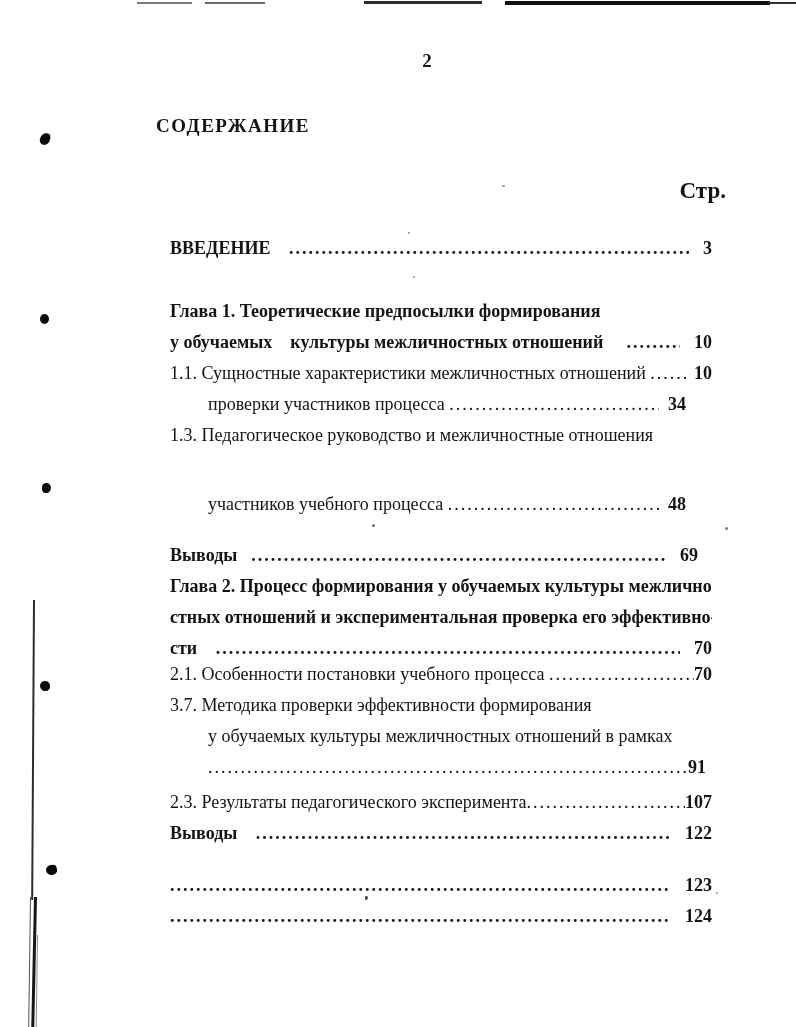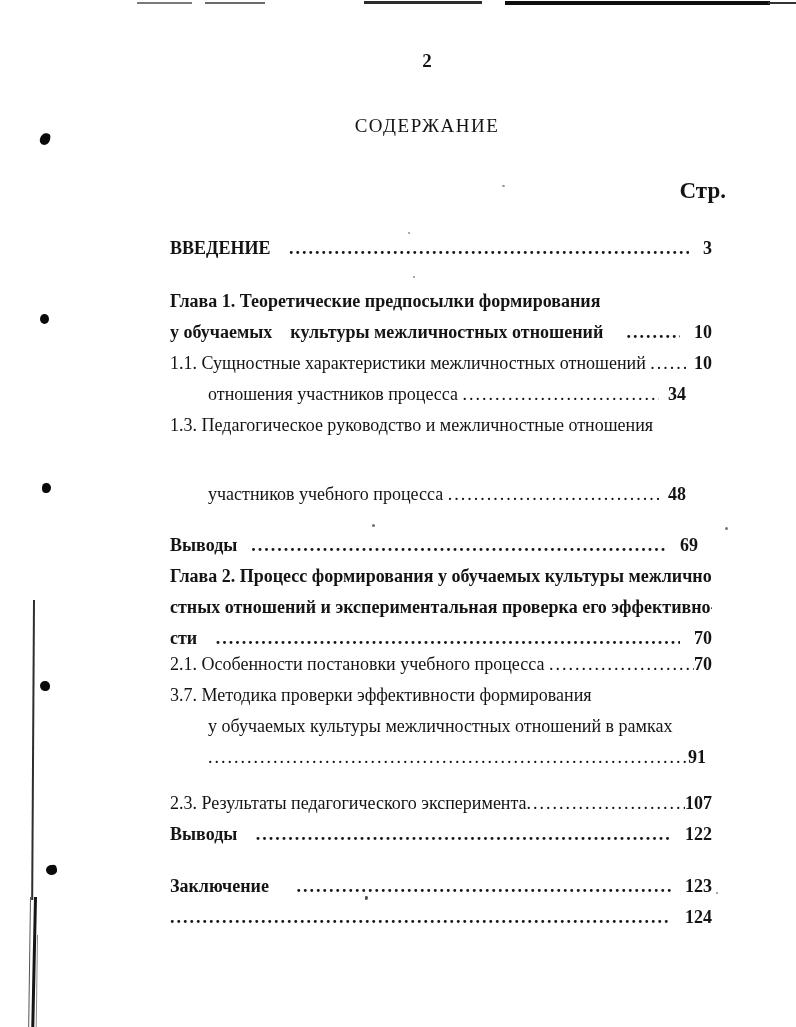--- a/index.html
+++ b/index.html
@@ -14,21 +14,21 @@
   }
 
   
   .page-number {
     position: absolute; top: 50px; left: 170px; width: 542px;
     text-align: center; font-size: 19px; font-weight: bold;
     transform: translateX(-14px);
   }
   .doc-title {
     position: absolute; top: 115px; left: 170px; width: 542px;
-    text-align: center; font-size: 19px; font-weight: normal;
+    font-size: 19px; font-weight: bold;
     letter-spacing: 1.5px; transform: translateX(-14px);
   }
   .page-col-header {
     position: absolute; top: 178px; right: 70px;
     font-size: 23px; font-weight: bold;
   }
 
   
   .toc {
     position: absolute; top: 233px; left: 170px; width: 542px;
@@ -112,33 +112,33 @@
   <div class="speck s5"></div>
   <div class="speck s6"></div>
   <div class="speck s7"></div>
 
   <div class="page-number">2</div>
   <div class="doc-title">СОДЕРЖАНИЕ</div>
   <div class="page-col-header">Стр.</div>
 
   <div class="toc" id="toc-list">
       <div class="toc-row bold"><span class="toc-label">ВВЕДЕНИЕ </span><span class="toc-leader">........................................................................................................................</span><span class="toc-page">3</span></div>
-      <div class="toc-row bold" style="margin-top: 22px;"><span class="toc-label">Глава 1. Теоретические предпосылки формирования</span></div>
+      <div class="toc-row bold" style="margin-top: 32px;"><span class="toc-label">Глава 1. Теоретические предпосылки формирования</span></div>
       <div class="toc-row bold"><span class="toc-label">у обучаемых    культуры межличностных отношений  </span><span class="toc-leader">........................................................................................................................</span><span class="toc-page">10</span></div>
       <div class="toc-row"><span class="toc-label">1.1. Сущностные характеристики межличностных отношений </span><span class="toc-leader">........................................................................................................................</span><span class="toc-page"> 10</span></div>
-      <div class="toc-row indent" style="padding-right: 26px;"><span class="toc-label">отношения участников процесса </span><span class="toc-leader">........................................................................................................................</span><span class="toc-page">  34</span></div>
+      <div class="toc-row indent" style="padding-right: 26px;"><span class="toc-label">проверки участников процесса </span><span class="toc-leader">........................................................................................................................</span><span class="toc-page">  34</span></div>
       <div class="toc-row"><span class="toc-label">1.3. Педагогическое руководство и межличностные отношения</span></div>
       <div class="toc-row indent" style="padding-right: 26px; margin-top: 38px;"><span class="toc-label">участников учебного процесса </span><span class="toc-leader">........................................................................................................................</span><span class="toc-page">  48</span></div>
       <div class="toc-row bold" style="margin-top: 20px; padding-right: 14px;"><span class="toc-label">Выводы</span><span class="toc-leader">........................................................................................................................</span><span class="toc-page">69</span></div>
       <div class="toc-row bold justify"><span class="toc-label">Глава 2. Процесс формирования у обучаемых культуры межлично-</span></div>
       <div class="toc-row bold justify"><span class="toc-label">стных отношений и экспериментальная проверка его эффективно-</span></div>
       <div class="toc-row bold"><span class="toc-label">сти </span><span class="toc-leader">........................................................................................................................</span><span class="toc-page">70</span></div>
       <div class="toc-row" style="margin-top: -5px; align-items: flex-end;"><span class="toc-label">2.1. Особенности постановки учебного процесса </span><span class="toc-leader">........................................................................................................................</span><span class="toc-page">70</span></div>
       <div class="toc-row"><span class="toc-label">3.7. Методика проверки эффективности формирования</span></div>
       <div class="toc-row indent"><span class="toc-label">у обучаемых культуры межличностных отношений в рамках</span></div>
       <div class="toc-row indent" style="padding-right: 6px;"><span class="toc-leader">........................................................................................................................</span><span class="toc-page">91</span></div>
-      <div class="toc-row" style="margin-top: 15px;"><span class="toc-label">2.3. Результаты педагогического эксперимента</span><span class="toc-leader">........................................................................................................................</span><span class="toc-page">107</span></div>
+      <div class="toc-row" style="margin-top: 4px;"><span class="toc-label">2.3. Результаты педагогического эксперимента</span><span class="toc-leader">........................................................................................................................</span><span class="toc-page">107</span></div>
       <div class="toc-row bold"><span class="toc-label">Выводы </span><span class="toc-leader">........................................................................................................................</span><span class="toc-page">122</span></div>
-      <div class="toc-row bold" style="margin-top: 21px;"><span class="toc-label">Заключение   </span><span class="toc-leader">........................................................................................................................</span><span class="toc-page">123</span></div>
+      <div class="toc-row bold" style="margin-top: 21px;"><span class="toc-leader">........................................................................................................................</span><span class="toc-page">123</span></div>
       <div class="toc-row bold"><span class="toc-leader">........................................................................................................................</span><span class="toc-page">124</span></div>
     </div>
 
 </div>
 
 </body></html>

